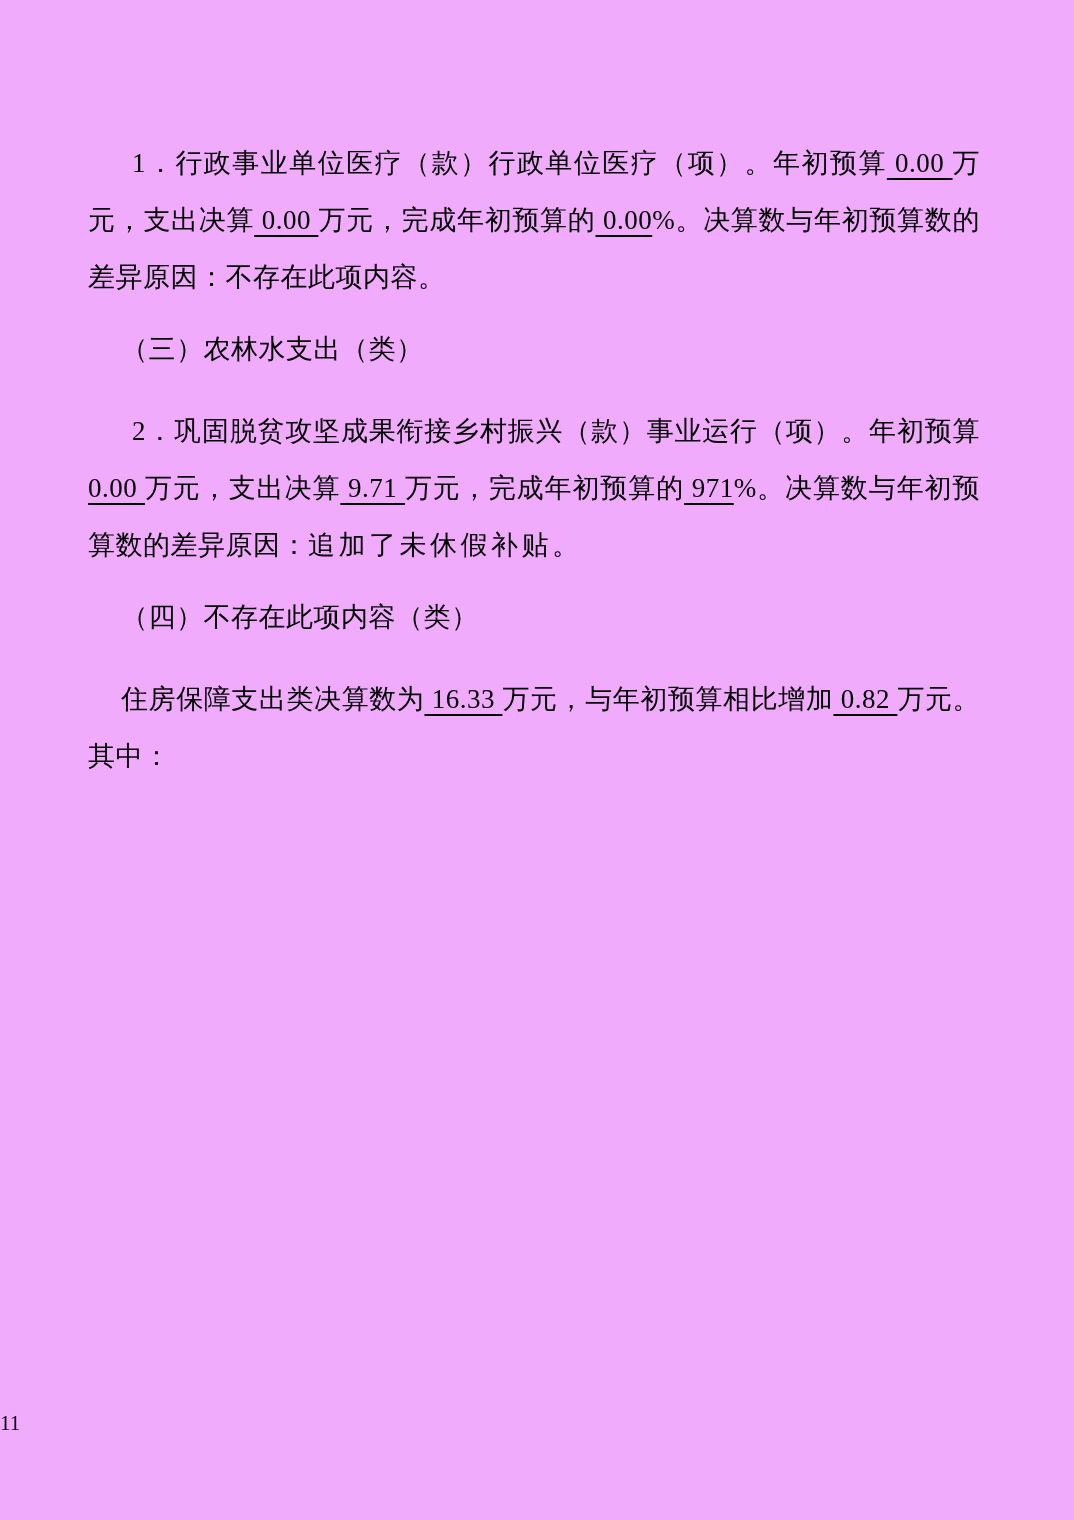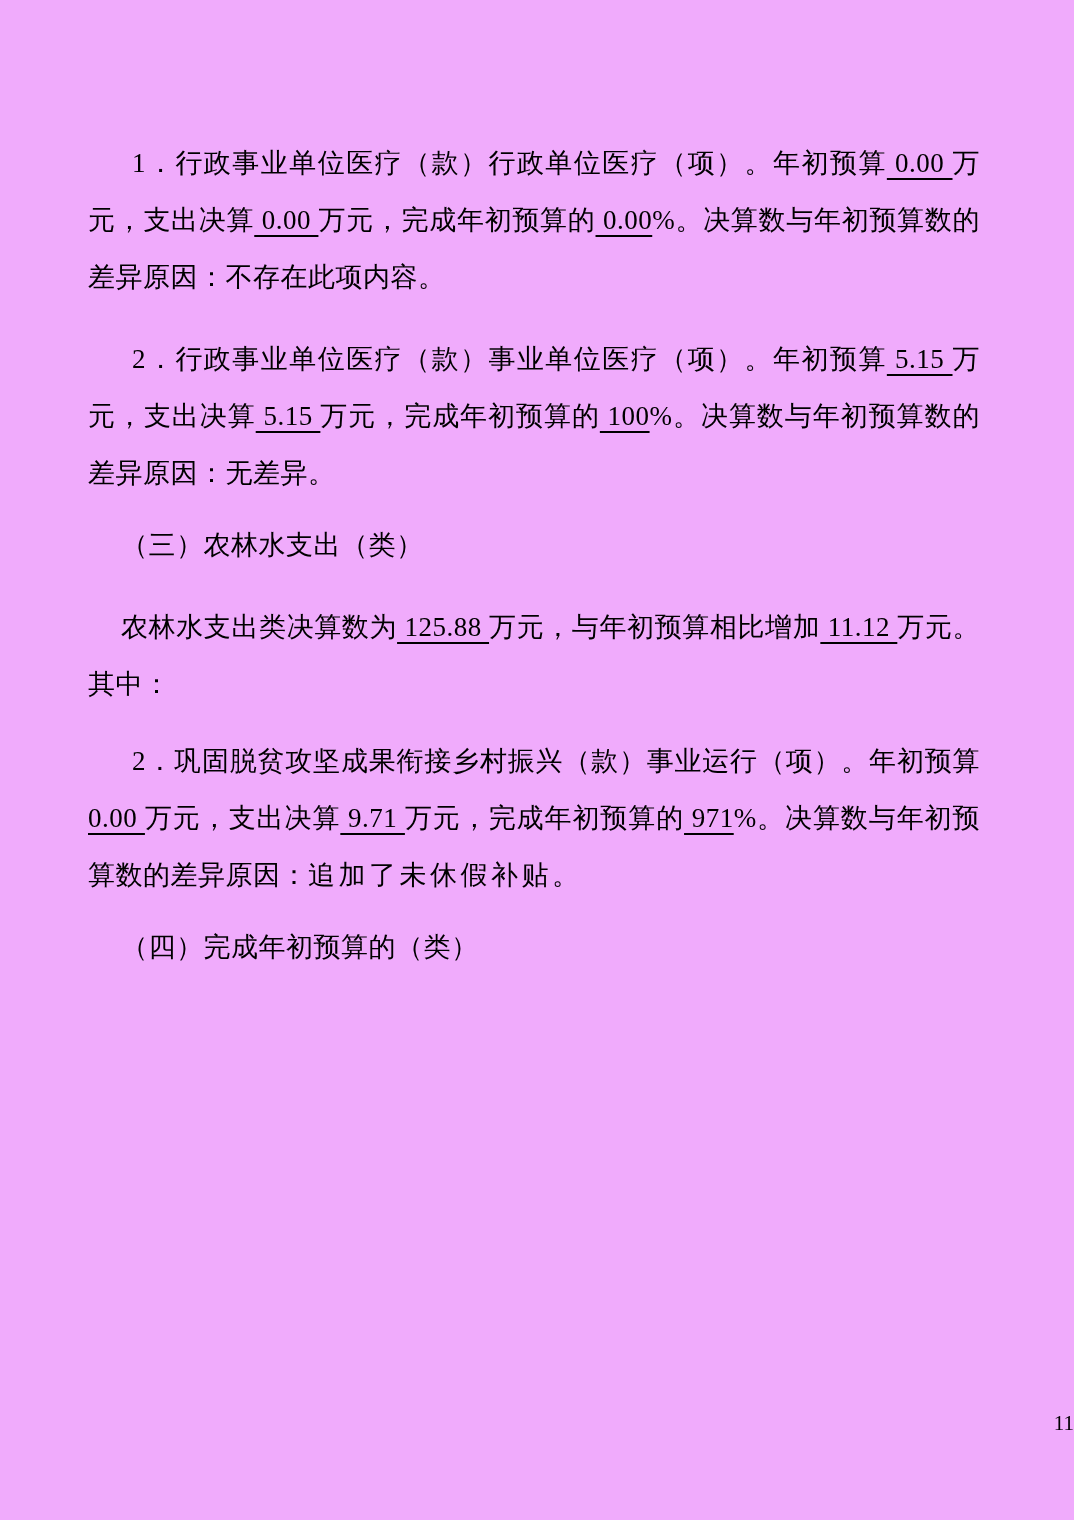--- a/index.html
+++ b/index.html
@@ -43,33 +43,32 @@
     text-underline-offset: 6px;
   }
   .kai {
     letter-spacing: 3.5px;
   }
   .footer {
     position: absolute;
     left: 0;
     right: 0;
     top: 1410px;
-    text-align: right;
+    text-align: left;
     font-size: 21px;
     line-height: 26px;
   }
 </style>
 </head>
 <body>
 
 <div class="page">
   <div class="content">
       <p class="num"><span>1．行政事业单位医疗（款）行政单位医疗（项）。年初预算</span><span class="u"> 0.00 </span><span>万元，支出决算</span><span class="u"> 0.00 </span><span>万元，完成年初预算的</span><span class="u"> 0.00</span><span>%。决算数与年初预算数的差异原因：不存在此项内容。</span></p>
-      <p class="num"><span>2．行政事业单位医疗（款）事业单位医疗（项）。年初预算</span><span class="u"> 5.15 </span><span>万元，支出决算</span><span class="u"> 5.15 </span><span>万元，完成年初预算的</span><span class="u"> 100</span><span>%。决算数与年初预算数的差异原因：无差异。</span></p>
       <p class="heading"><span>（三）农林水支出（类）</span></p>
-      <p class="sm"><span>农林水支出类决算数为</span><span class="u"> 125.88 </span><span>万元，与年初预算相比增加</span><span class="u"> 11.12 </span><span>万元。其中：</span></p>
       <p class="num"><span>2．巩固脱贫攻坚成果衔接乡村振兴（款）事业运行（项）。年初预算</span><span class="u"> 0.00 </span><span>万元，支出决算</span><span class="u"> 9.71 </span><span>万元，完成年初预算的</span><span class="u"> 971</span><span>%。决算数与年初预算数的差异原因：</span><span class="kai">追加了未休假补贴。</span></p>
-      <p class="heading"><span>（四）完成年初预算的（类）</span></p>
+      <p class="heading"><span>（四）不存在此项内容（类）</span></p>
+      <p class="sm"><span>住房保障支出类决算数为</span><span class="u"> 16.33 </span><span>万元，与年初预算相比增加</span><span class="u"> 0.82 </span><span>万元。其中：</span></p>
     </div>
   <div class="footer">
     <span>11</span>
   </div>
 </div>
 
 </body></html>

